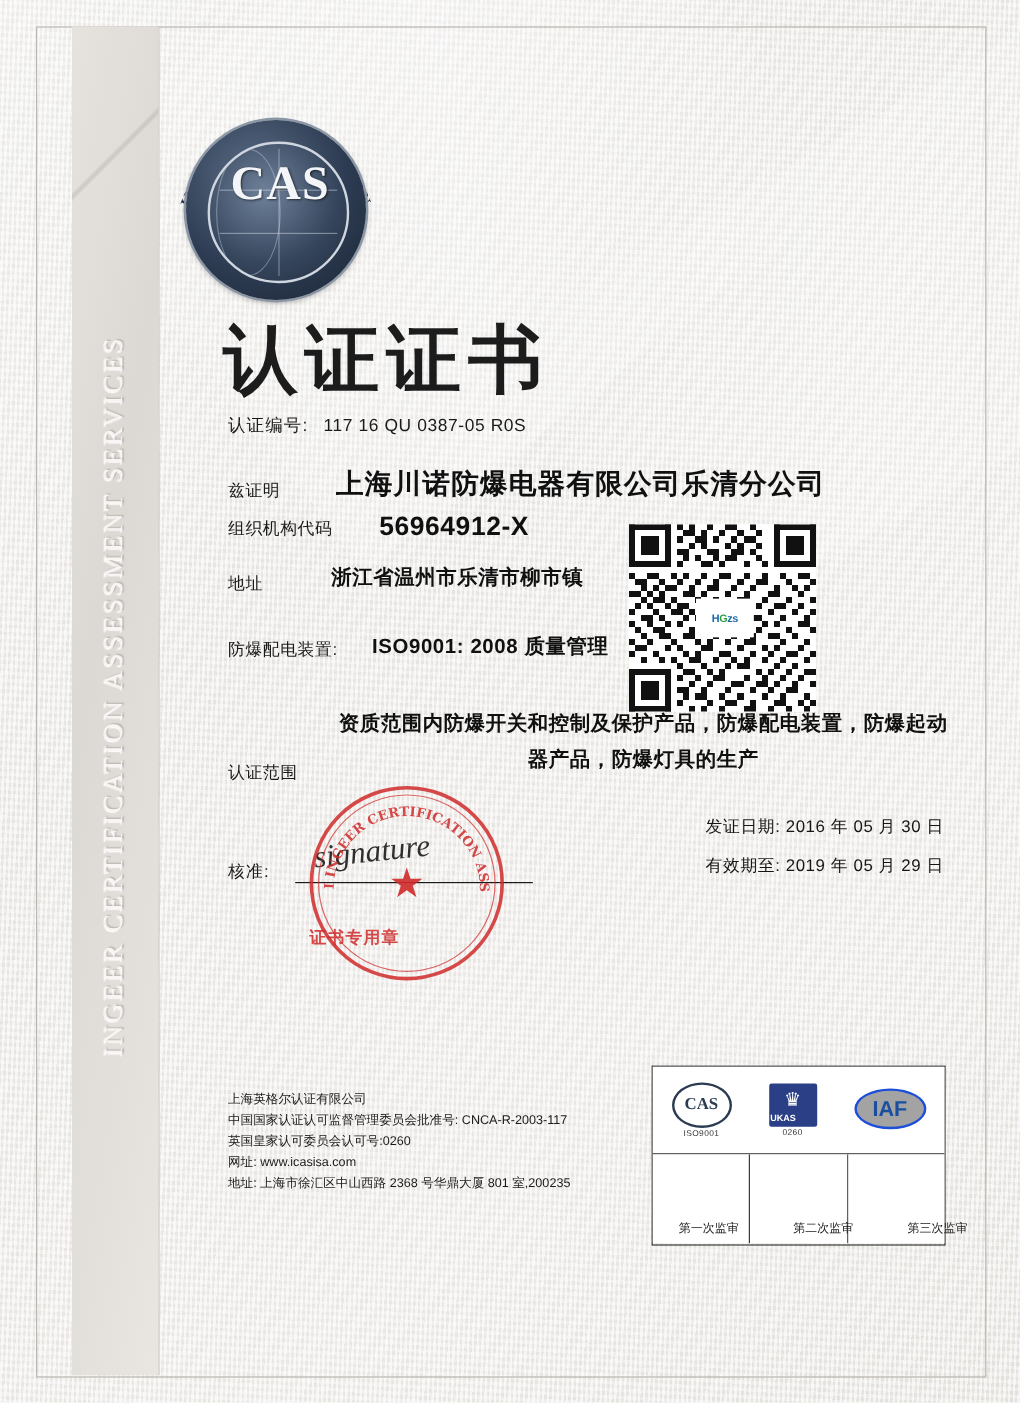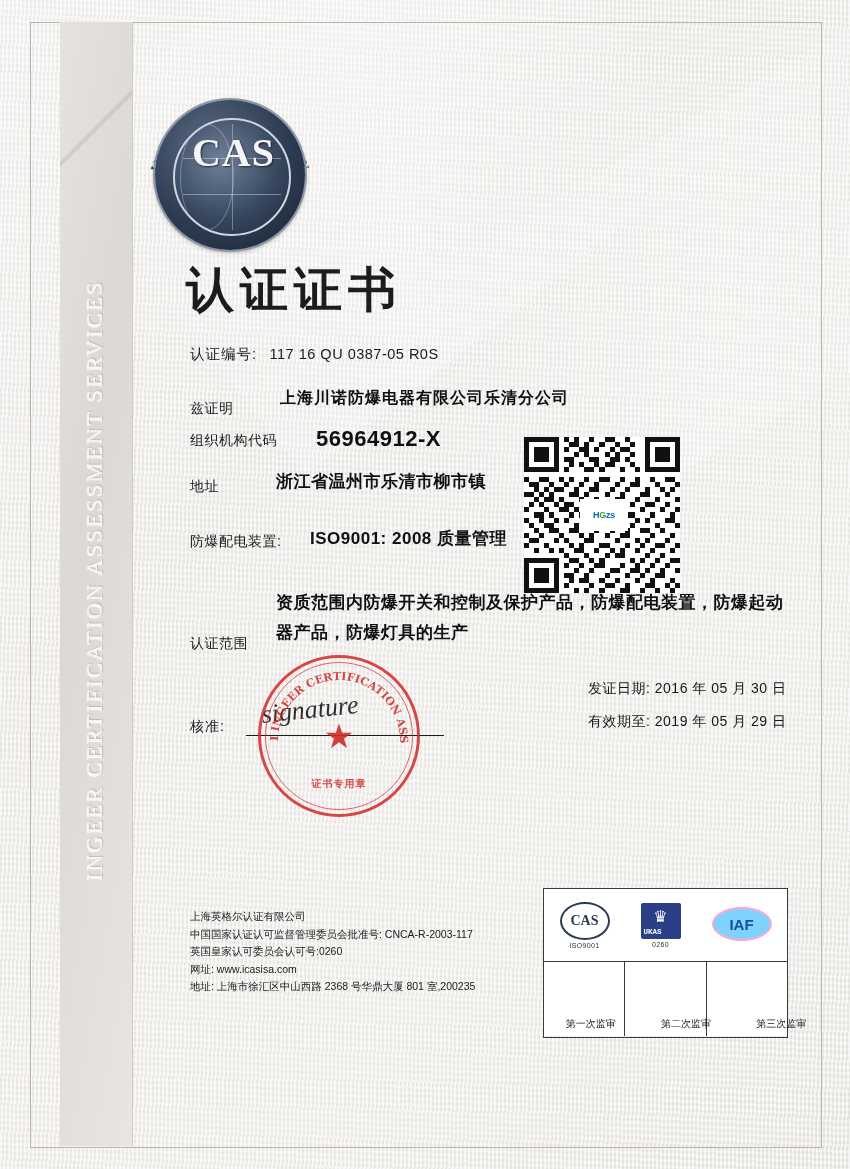--- a/index.html
+++ b/index.html
@@ -138,41 +138,41 @@
     fill: #243245;
     letter-spacing: 1.4px;
   }
 
   
   .cert-title {
     position: absolute;
     left: 186px; top: 258px;
     font-family: Liberation Mono, monospace;
     font-weight: bold;
-    font-size: 48px;
+    font-size: 62px;
     letter-spacing: 6px;
     color: #1c1c1c;
   }
   .cert-no {
     position: absolute;
     left: 190px; top: 345px;
     font-size: 14.5px;
     color: #1a1a1a;
     letter-spacing: .5px;
   }
   .cert-no .label { letter-spacing: 1px; }
   .label-cn {
     position: absolute;
     font-size: 14px;
     color: #1a1a1a;
     letter-spacing: .5px;
   }
   .value-big {
     position: absolute;
-    font-size: 16px;
+    font-size: 23px;
     font-weight: bold;
     color: #101010;
     letter-spacing: 1px;
   }
   .value-mid {
     position: absolute;
     font-size: 22px;
     font-weight: bold;
     color: #101010;
     letter-spacing: .5px;
@@ -185,20 +185,21 @@
     letter-spacing: .5px;
   }
   .value-scope {
     position: absolute;
     font-size: 17px;
     font-weight: bold;
     color: #101010;
     line-height: 30px;
     letter-spacing: .5px;
     width: 520px;
+    text-align: center;
   }
 
   
   .qr {
     position: absolute;
     left: 524px; top: 437px;
     width: 156px; height: 156px;
     background: #ffffff;
     padding: 0;
   }
@@ -251,23 +252,23 @@
   .stamp svg text {
     fill: #cf2a2a;
     font-family: "DejaVu Serif", serif;
     font-size: 11px;
     font-weight: bold;
     opacity: .85;
   }
   .stamp .bottom-text {
     position: absolute;
     left: 0; right: 0; bottom: 26px;
-    text-align: center;
+    text-align: left;
     color: #cf2a2a;
-    font-size: 10px;
+    font-size: 14px;
     font-weight: bold;
     opacity: .85;
     font-family: Liberation Serif, serif;
     letter-spacing: 1px;
   }
   .signature {
     position: absolute;
     left: 262px; top: 690px;
     width: 190px; height: 48px;
     color: #1a1a1a;
@@ -379,33 +380,32 @@
     color: #fff;
     font-size: 16px;
   }
   .logo-ukas .crown .t {
     position: absolute;
     left: 0; right: 16px; bottom: 3px;
     text-align: center;
     color: #fff;
     font-size: 7.5px;
     font-weight: bold;
-    font-family: Liberation Mono, monospace;
   }
   .logo-iaf .oval {
     width: 56px; height: 30px;
-    border: 2px solid #f9a8d4;
+    border: 2px solid #1d4ed8;
     border-radius: 50%;
     display: flex; align-items: center; justify-content: center;
     font-family: "Liberation Sans", sans-serif;
     font-weight: bold;
-    font-size: 15px;
+    font-size: 18px;
     color: #1a4fa0;
     margin: 0 auto;
-    background: #7dd3fc;
+    background: #a3a3a3;
   }
   .disclaimer {
     position: absolute;
     left: 190px; top: 1062px;
     width: 580px;
     font-size: 10.5px;
     line-height: 17px;
     color: #1b1b1b;
     text-align: justify;
   }

